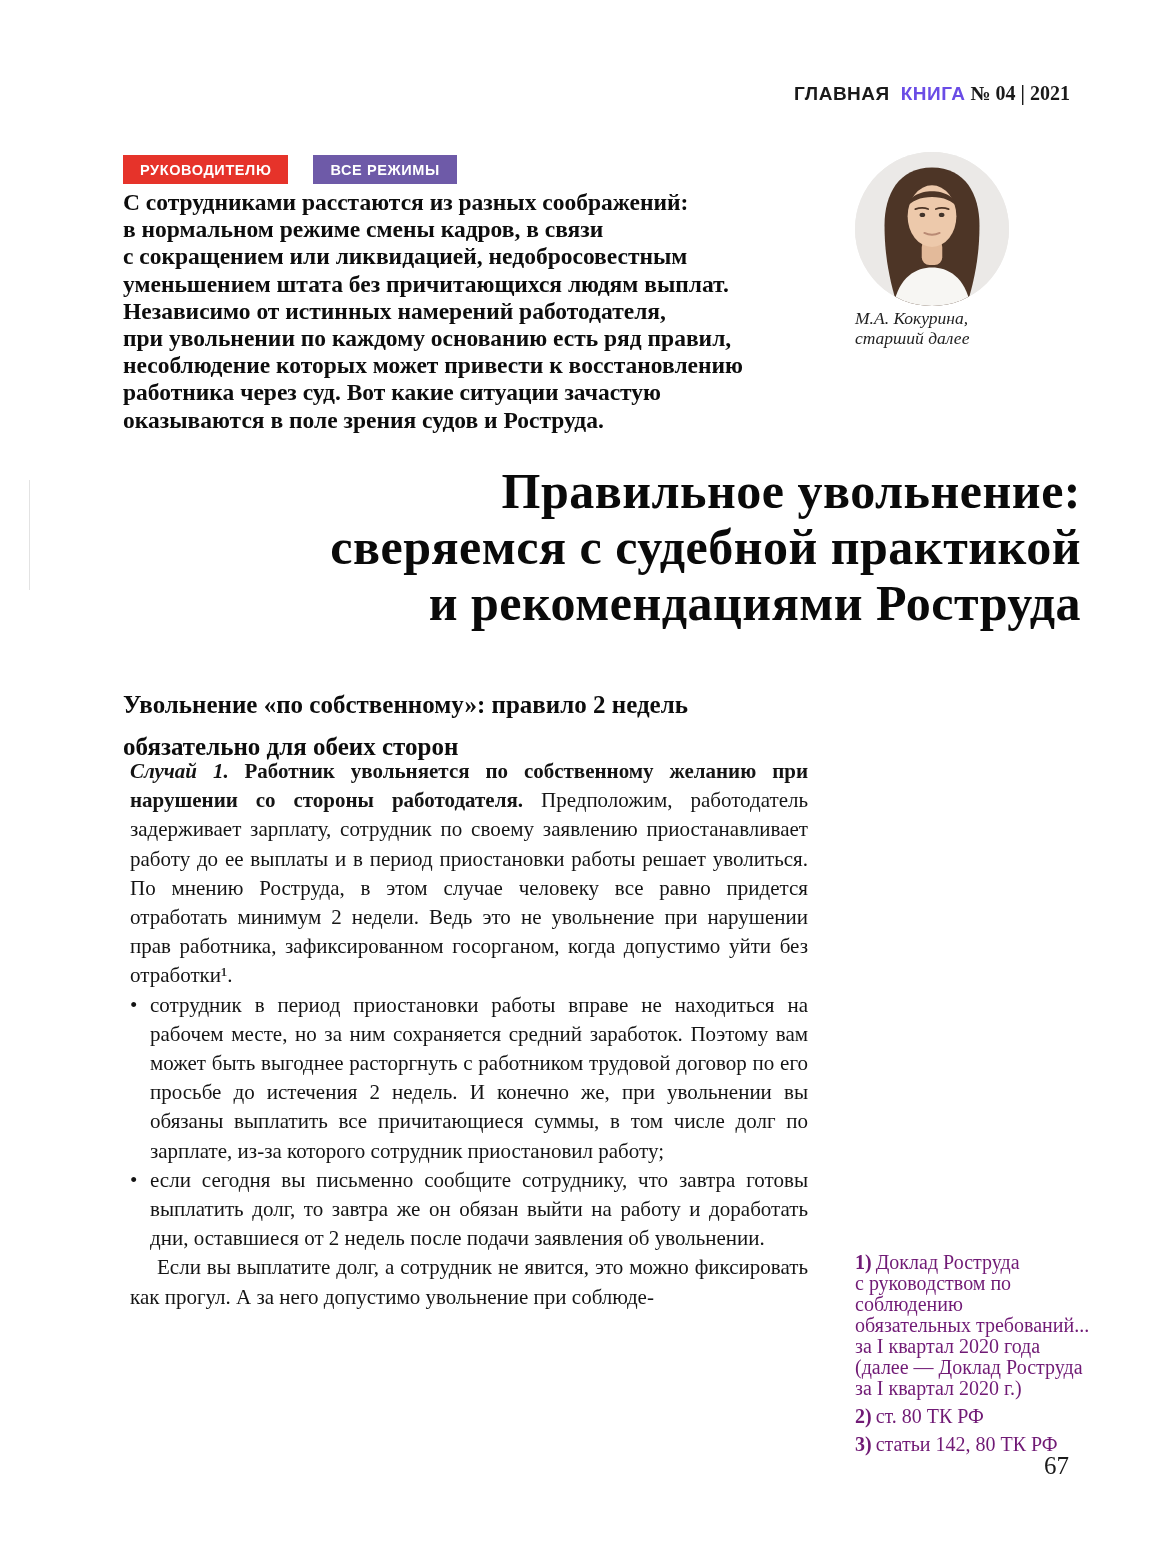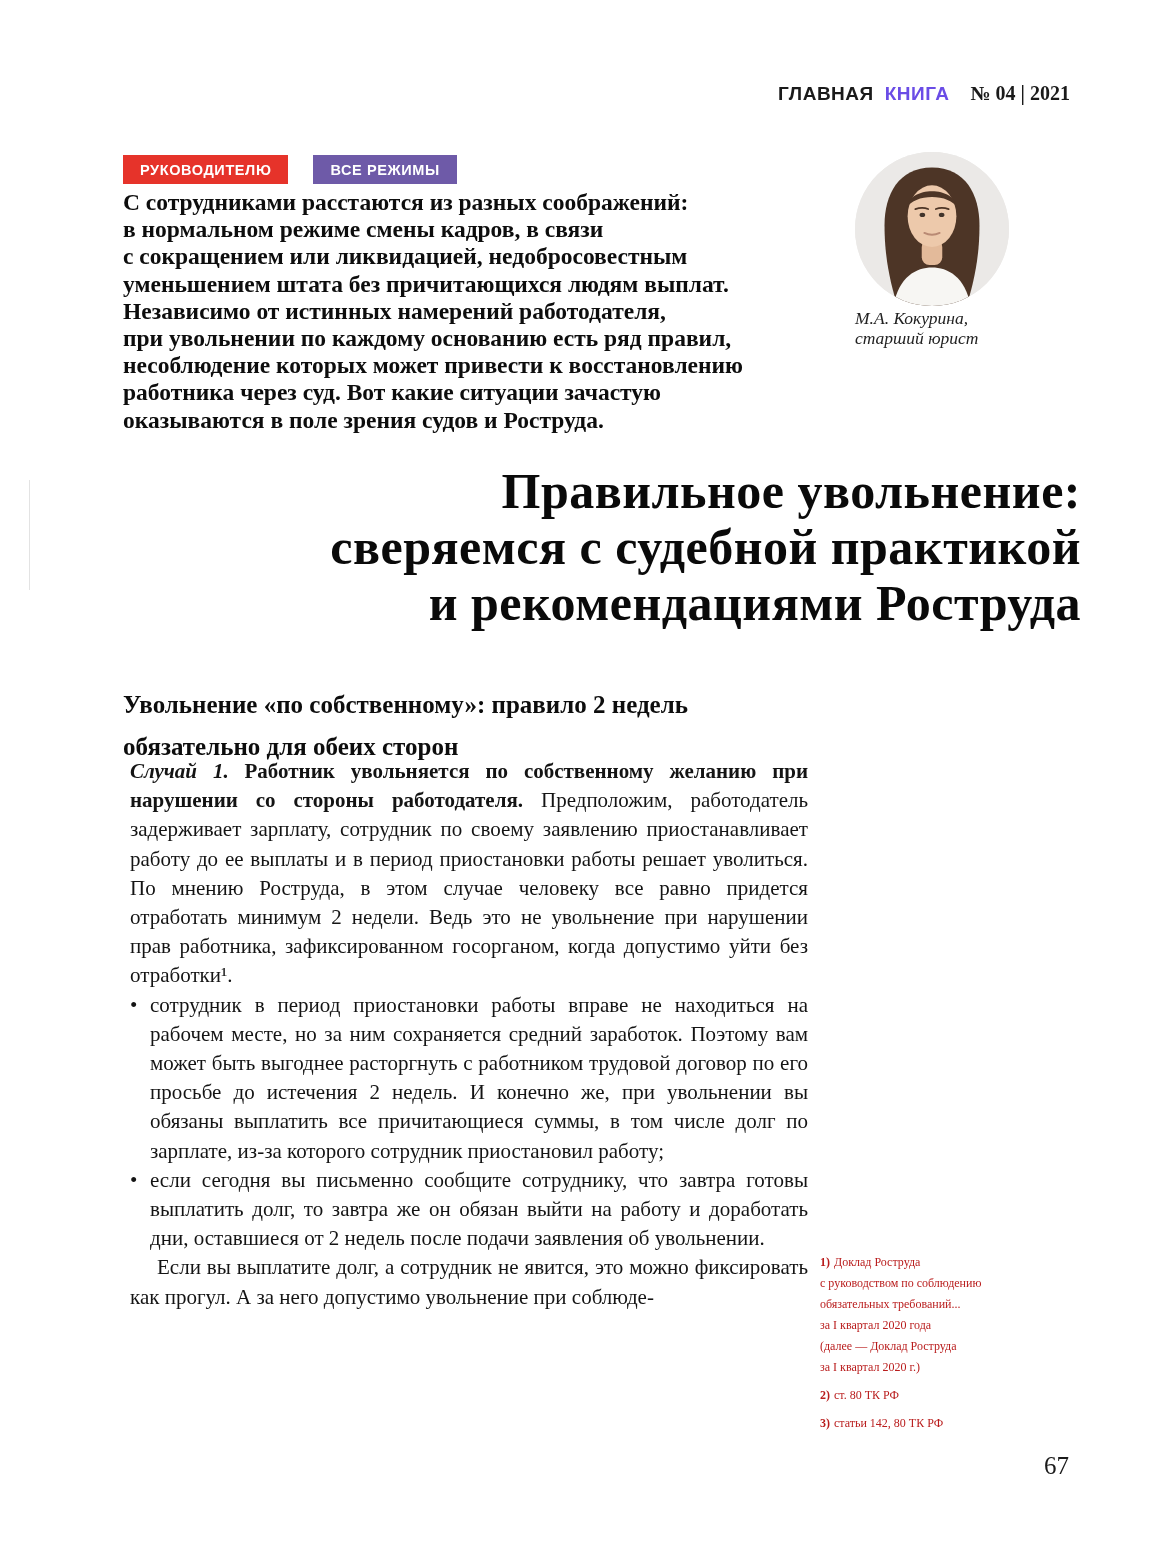--- a/index.html
+++ b/index.html
@@ -27,21 +27,21 @@
     font-weight: bold;
     letter-spacing: 0.5px;
     font-size: 19px;
   }
   .masthead .mh-word1 { color: #1a1a1a; }
   .masthead .mh-word2 { color: #6a4ce6; margin-left: 6px; }
   .masthead .mh-issue {
     font-family: "Liberation Serif", serif;
     font-weight: bold;
     color: #1a1a1a;
-    margin-left: 16px;
+    margin-left: 0;
     font-size: 20px;
   }
 
   
   .badges {
     position: absolute;
     left: 123px;
     top: 155px;
     display: flex;
     gap: 25px;
@@ -142,26 +142,26 @@
   ul.bullets li { position: relative; padding-left: 20px; }
   ul.bullets .bullet-marker {
     position: absolute;
     left: 0;
     top: 0;
   }
 
   
   .footnotes {
     position: absolute;
-    left: 820px;
+    left: 855px;
     top: 1252px;
     width: 250px;
-    font-size: 12px;
+    font-size: 20px;
     line-height: 21px;
-    color: #b91c1c;
+    color: #701a75;
   }
   .footnote { margin-bottom: 7px; }
   .footnote .fn-num { font-weight: bold; margin-right: 4px; }
   .footnote .fn-text { white-space: pre-line; }
 
   
   .page-number {
     position: absolute;
     left: 1044px;
     top: 1452px;
@@ -220,21 +220,21 @@
       <ellipse cx="60" cy="50" rx="19" ry="24" fill="#edc9ab"></ellipse>
       <path d="M40,44 C42,26 78,26 80,44 C74,32 46,32 40,44 Z" fill="#4d3526"></path>
       <ellipse cx="52.5" cy="49" rx="2.2" ry="1.6" fill="#41342b"></ellipse>
       <ellipse cx="67.5" cy="49" rx="2.2" ry="1.6" fill="#41342b"></ellipse>
       <path d="M54,63 Q60,66 66,63" stroke="#b98a74" stroke-width="1.4" fill="none" stroke-linecap="round"></path>
       <path d="M47,44.5 Q52.5,42.5 57,44.5" stroke="#4d3526" stroke-width="1.3" fill="none" stroke-linecap="round"></path>
       <path d="M63,44.5 Q67.5,42.5 73,44.5" stroke="#4d3526" stroke-width="1.3" fill="none" stroke-linecap="round"></path>
     </svg>
   </div>
   <div class="author-caption">М.А. Кокурина,
-старший юрист</div>
+старший далее</div>
 
   <h1 class="article-title" style="margin:0;text-align:right;">Правильное увольнение:
 сверяемся с судебной практикой
 и рекомендациями Роструда</h1>
 
   <h2 class="section-heading" style="margin:0;">Увольнение «по собственному»: правило 2 недель
 обязательно для обеих сторон</h2>
 
   <div class="body-col">
     <p>

